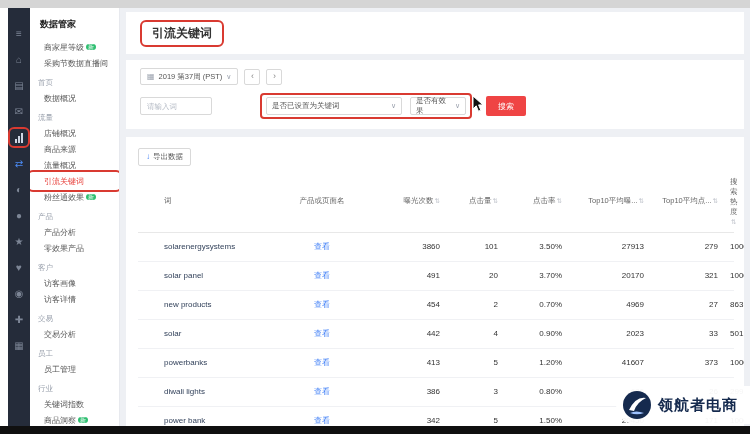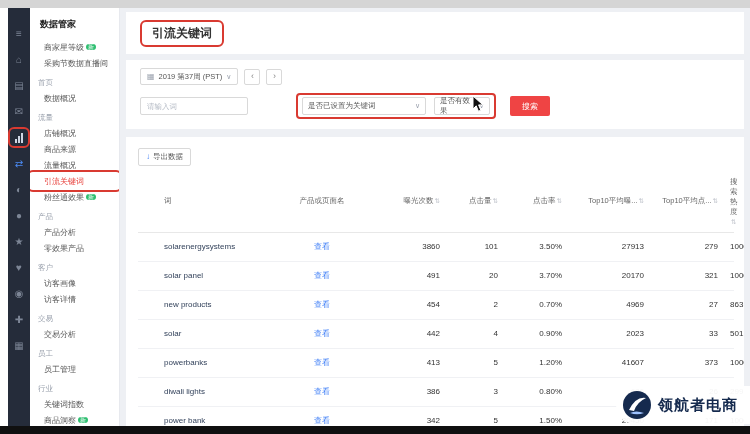--- a/index.html
+++ b/index.html
@@ -35,27 +35,27 @@
 
   .filter-card { background:#fff; padding:8px 14px 10px 14px; margin-bottom:8px; }
   .frow { display:flex; align-items:center; gap:6px; }
   .frow + .frow { margin-top:8px; }
   .date-select { display:flex; align-items:center; gap:4px; border:1px solid #d9d9d9; border-radius:2px;
                  height:17px; padding:0 6px; font-size:7.5px; color:#555; cursor:pointer; background:#fff; }
   .cal-glyph { color:#9aa1ad; font-size:8px; }
   .chev { color:#9aa1ad; font-size:7px; }
   .nav-btn { width:16px; height:16px; border:1px solid #d9d9d9; border-radius:2px; background:#fff; color:#888;
              font-size:9px; line-height:13px; text-align:center; cursor:pointer; padding:0; }
-  .kw-input { width:108px; height:18px; border:1px solid #d9d9d9; border-radius:2px; font-size:7.5px; padding:0 6px; color:#333; }
+  .kw-input { width:72px; height:18px; border:1px solid #d9d9d9; border-radius:2px; font-size:7.5px; padding:0 6px; color:#333; }
   .kw-input::placeholder { color:#b6bcc6; }
   .red-group { display:flex; gap:8px; border:2px solid #d93a31; border-radius:4px; padding:2px 4px; margin-left:42px; }
   .select-box { display:flex; align-items:center; justify-content:space-between; border:1px solid #d9d9d9; border-radius:2px;
                 height:18px; padding:0 5px; font-size:7.5px; color:#555; background:#fff; cursor:pointer; }
   .select-box .sel-text { margin-right:6px; }
-  .sel-keyword { width:124px; } .sel-effect { width:56px; }
+  .sel-keyword { width:136px; } .sel-effect { width:56px; }
   .search-btn { margin-left:8px; width:40px; height:20px; background:#ef4444; color:#fff; border:none; border-radius:2px;
                 font-size:8px; cursor:pointer; }
 
   .table-card { background:#fff; flex:1; padding:8px 10px 0 12px; overflow:hidden; position:relative; }
   .export-btn { height:18px; border:1px solid #d9d9d9; border-radius:2px; background:#fff; color:#555; font-size:7.5px;
                 padding:0 7px; cursor:pointer; display:inline-flex; align-items:center; gap:3px; margin-bottom:7px; }
   .export-btn .exp-ic { color:#3a7bf6; font-size:8px; }
 
   table { width:100%; border-collapse:collapse; table-layout:fixed; }
   th { font-size:7.5px; color:#666; font-weight:normal; padding:4px 6px 6px 6px; border-bottom:1px solid #e8e8e8; background:#fff; }

